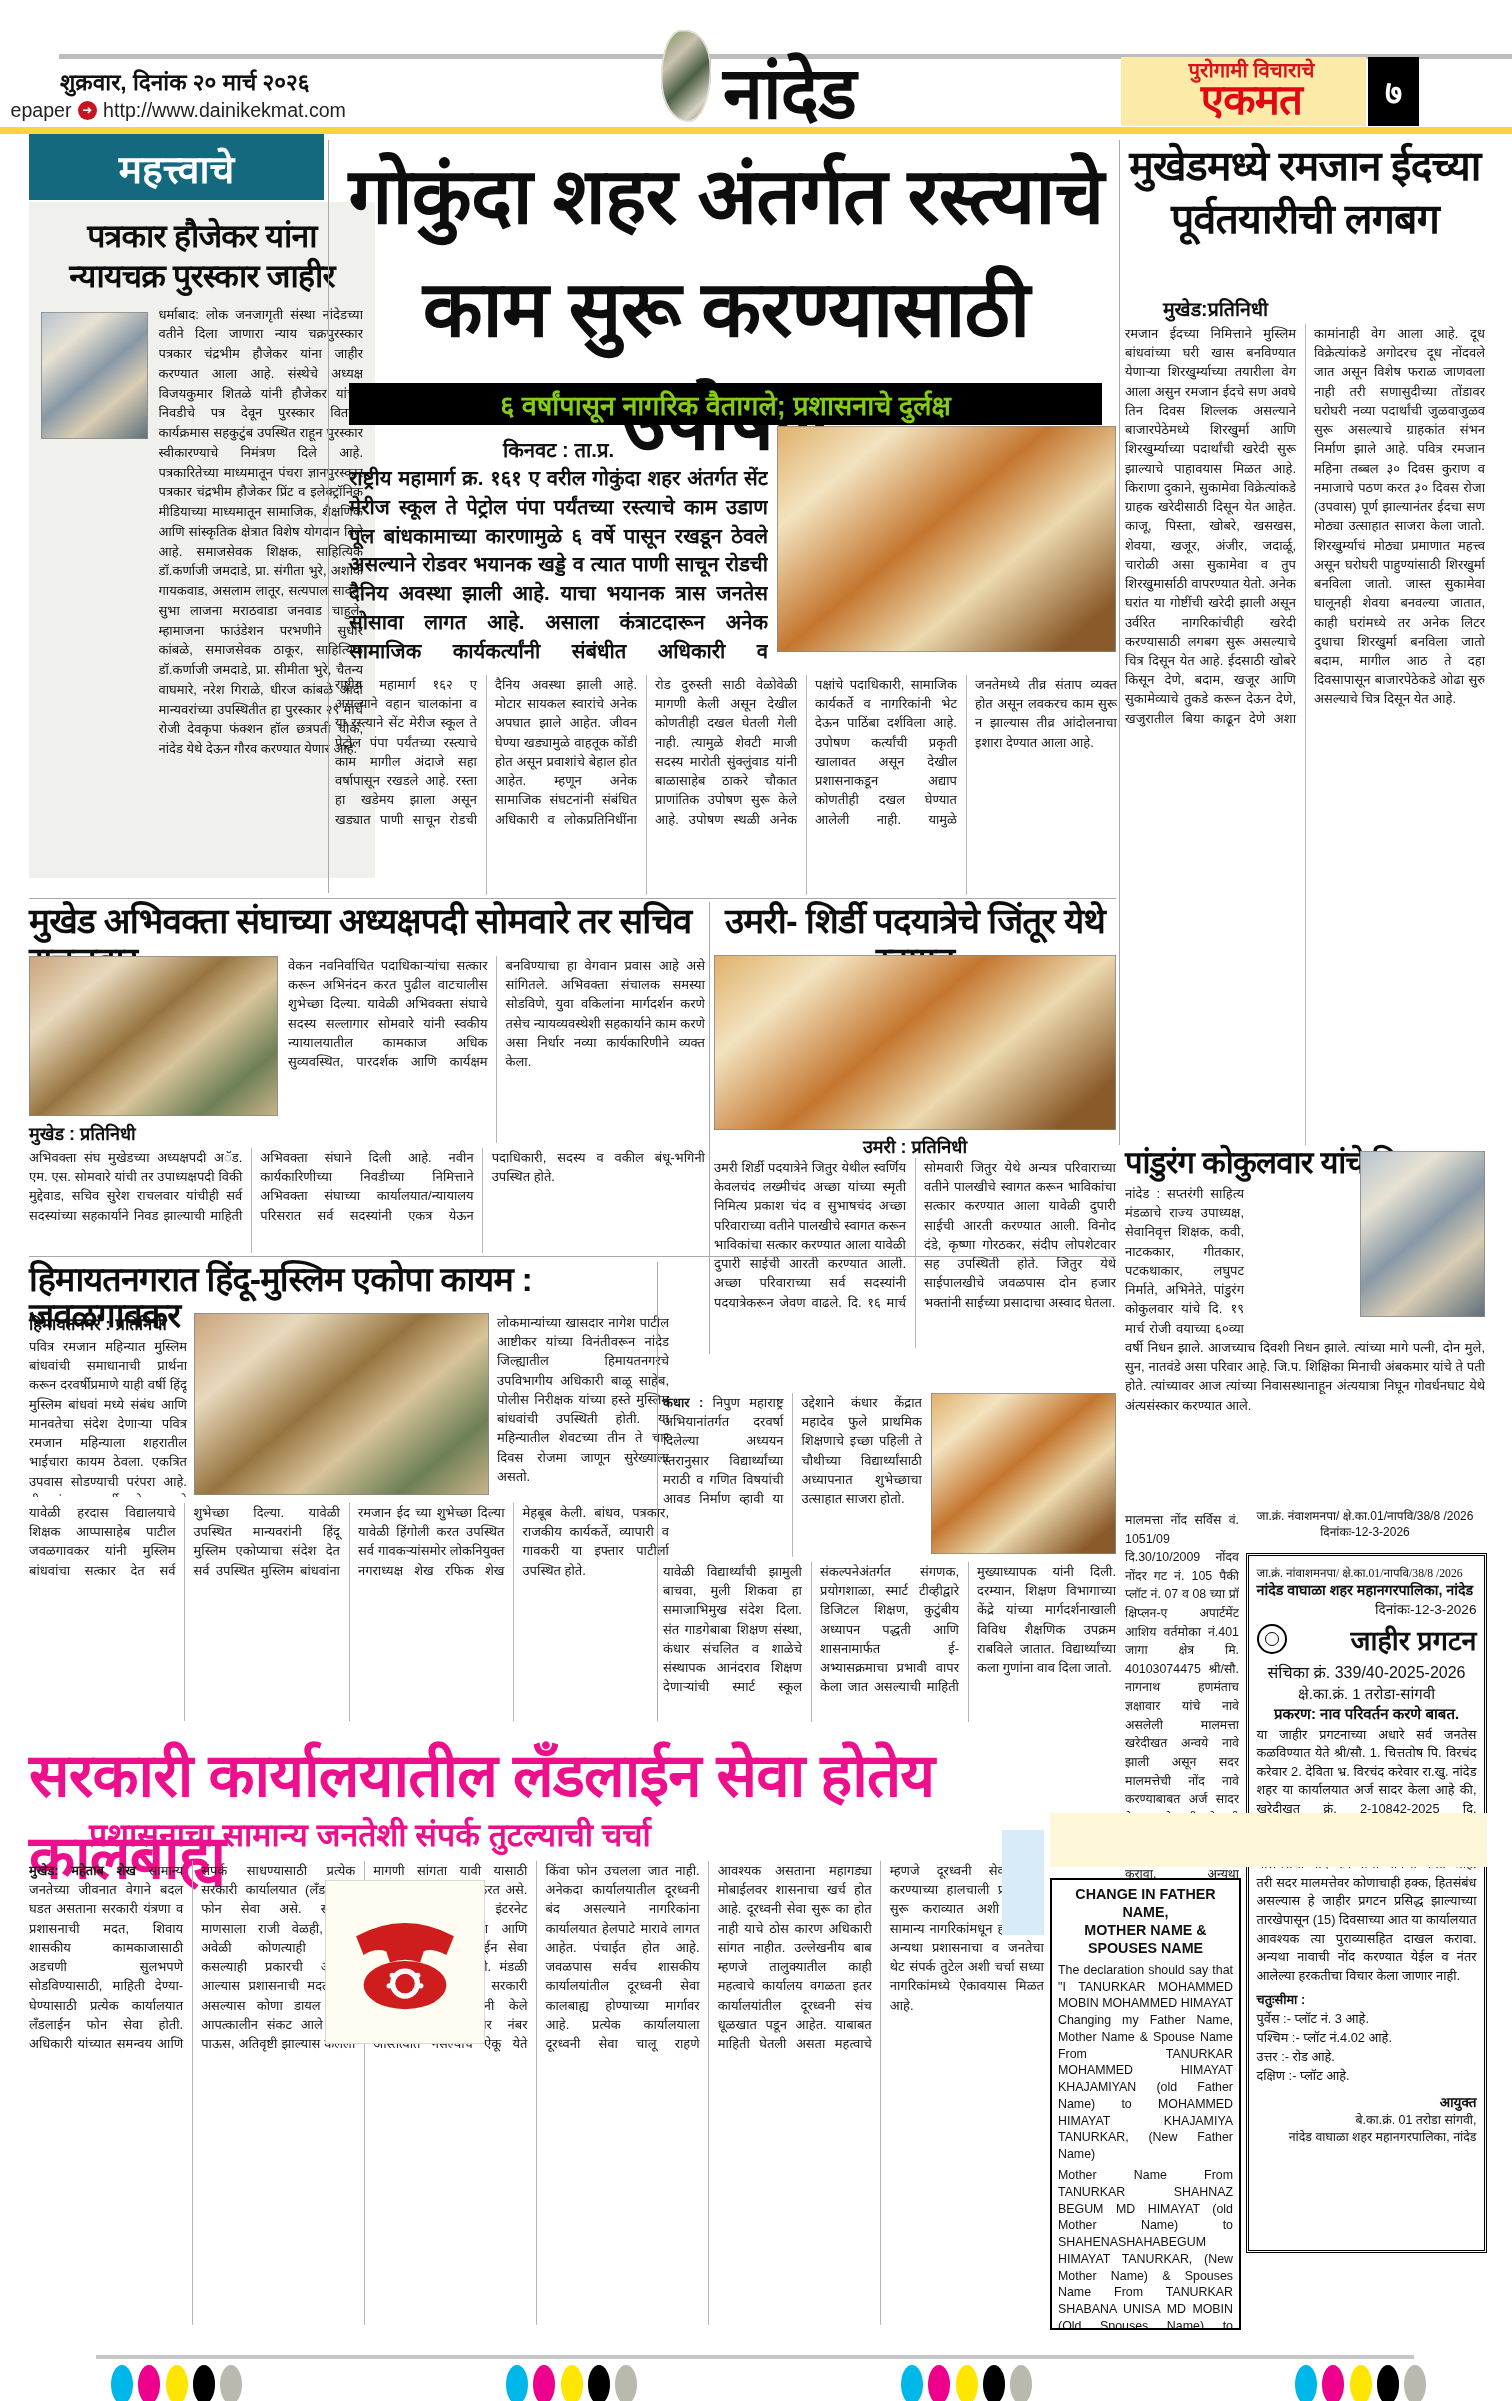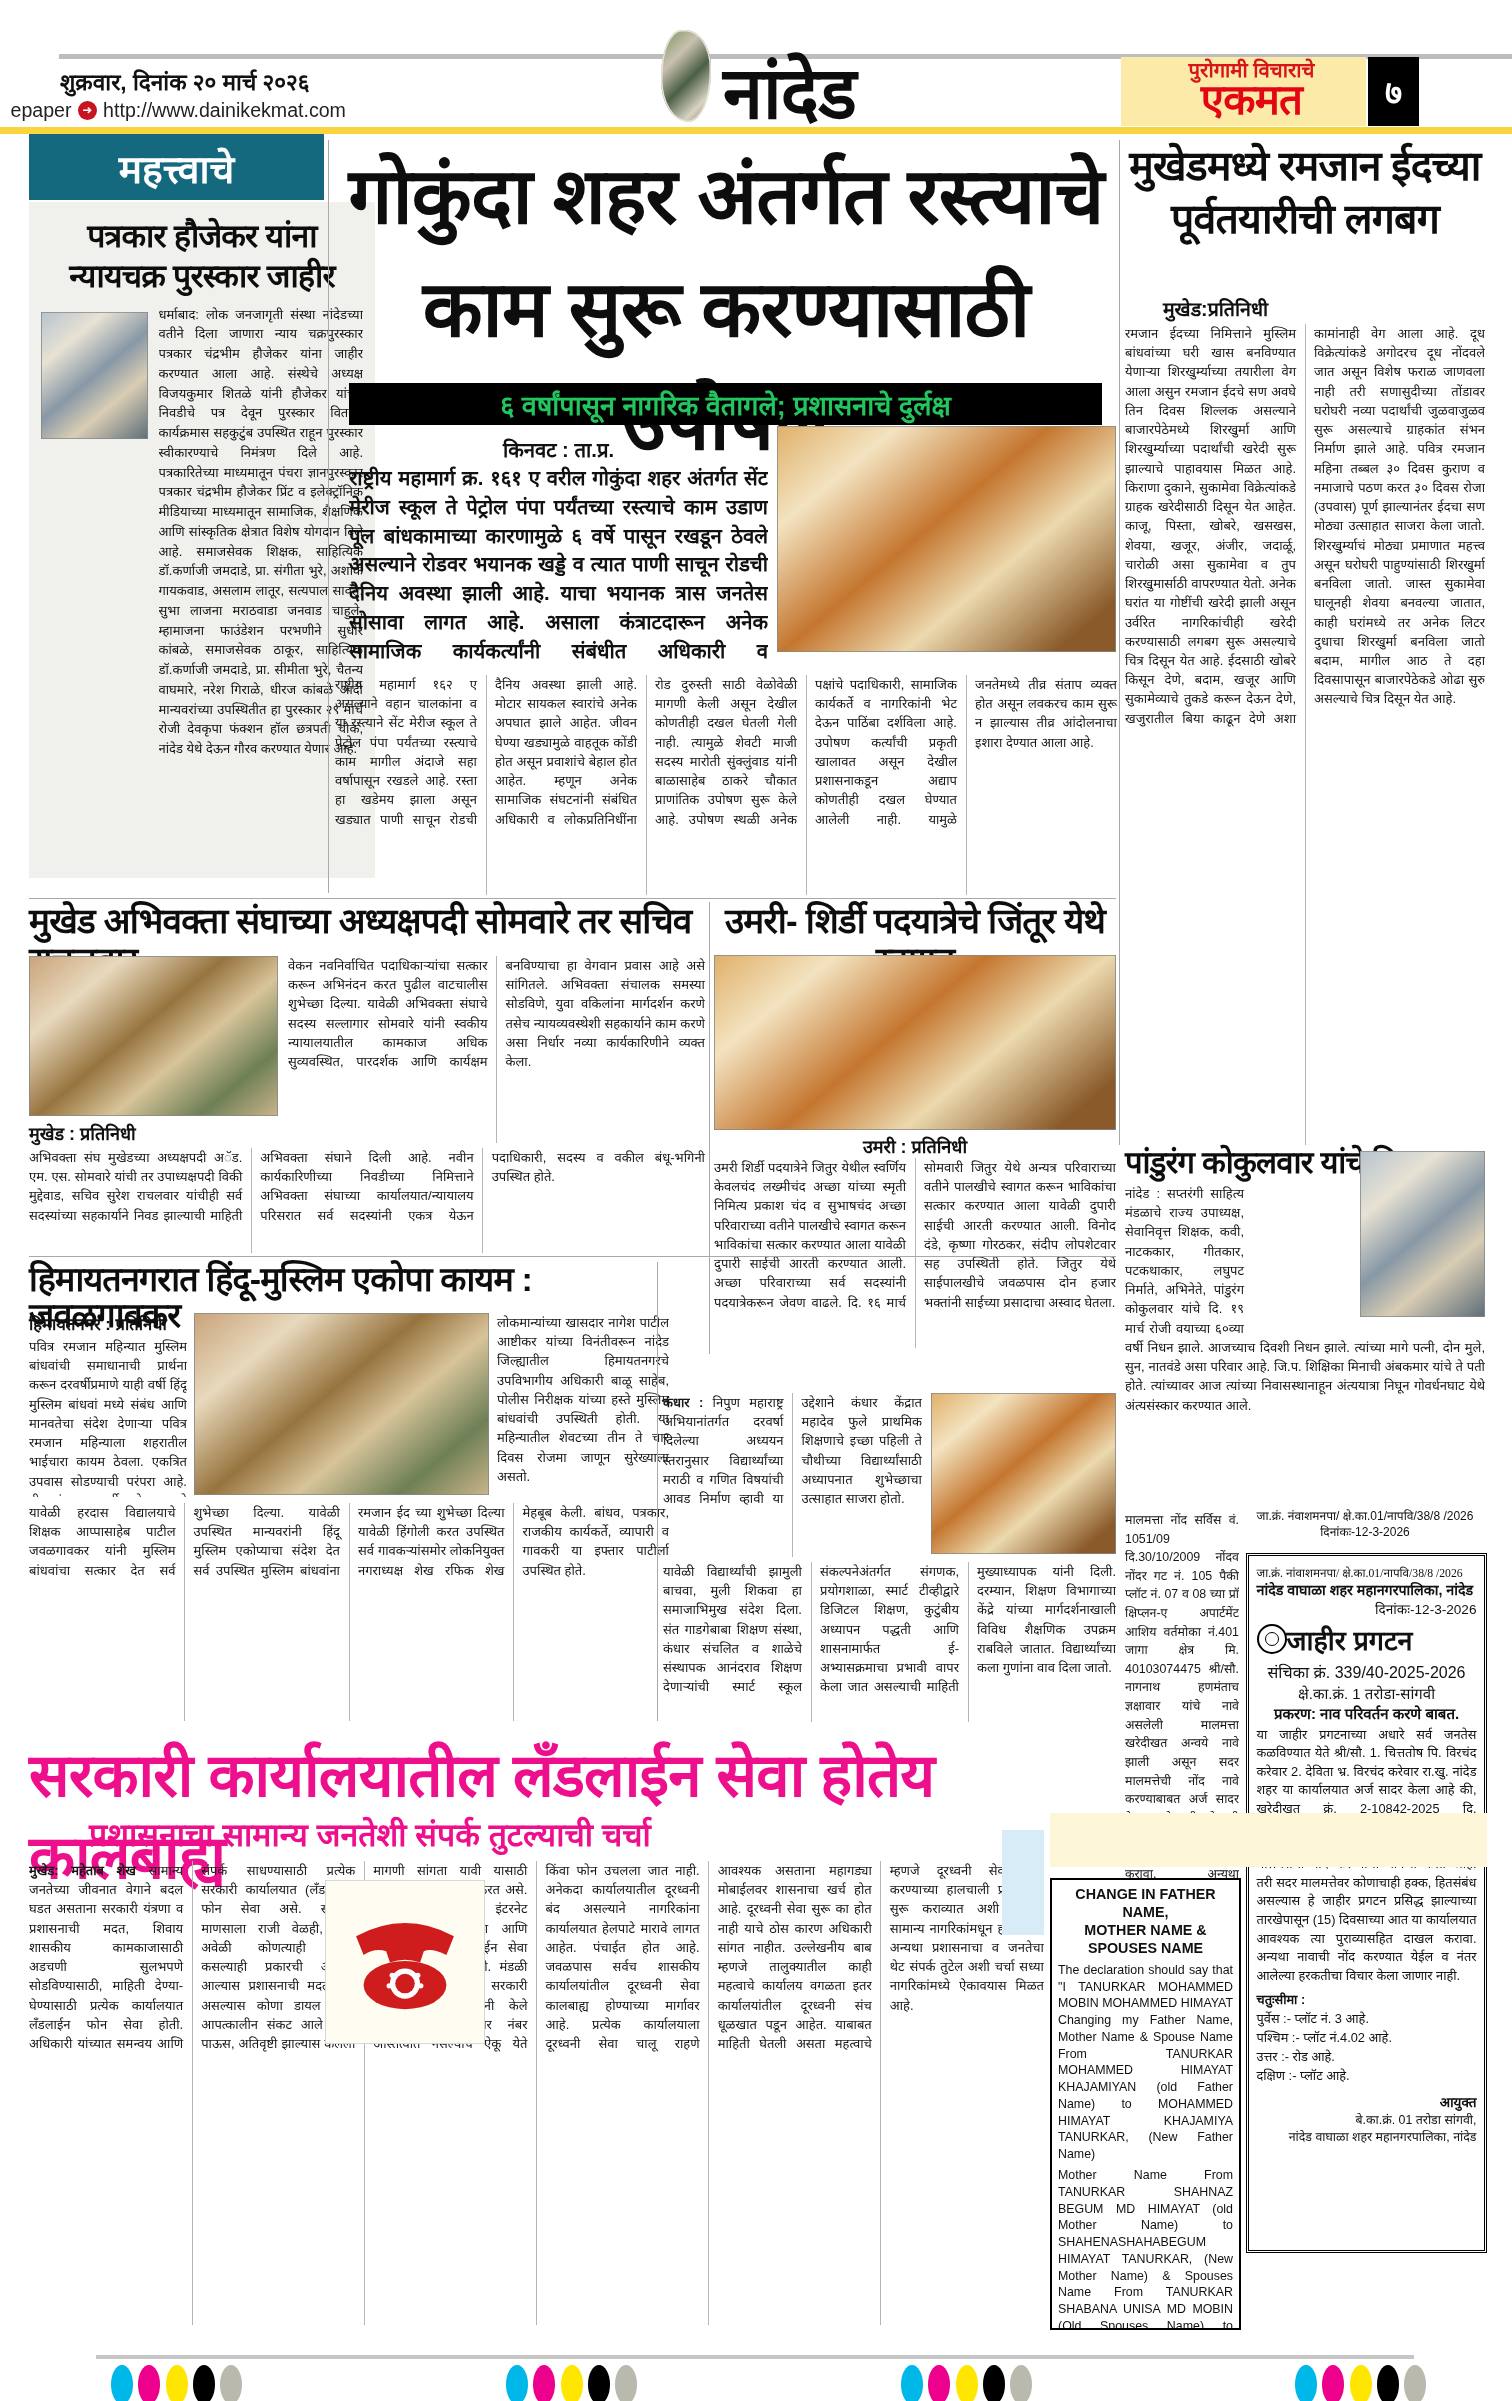--- a/index.html
+++ b/index.html
@@ -37,21 +37,21 @@
 
   
   .imp-title { position:absolute; left:29px; top:134px; width:295px; height:66px; background:#15697e; color:#fff; font-size:39px; font-weight:bold; display:flex; align-items:center; justify-content:center; }
   .imp-box { position:absolute; left:29px; top:202px; width:346px; height:676px; background:#f0f0ec; padding:13.6px 12px; }
   .imp-headline { font-size:32px; text-align:center; line-height:1.25; }
   .imp-photo { float:left; width:107px; height:127px; margin:7.5px 10.5px 4.5px 0; }
   .imp-body { font-size:13px; line-height:1.52; text-align:justify; overflow:hidden; height:520px; }
 
   
   .main-headline { position:absolute; left:335px; top:140px; width:782px; height:239px; font-size:78px; text-align:center; line-height:1.45; }
-  .main-subbar { position:absolute; left:349px; top:383px; width:753px; height:42px; background:#000; color:#22c55e; font-size:27px; font-weight:bold; display:flex; align-items:center; justify-content:center; }
+  .main-subbar { position:absolute; left:349px; top:383px; width:753px; height:42px; background:#000; color:#84cc16; font-size:27px; font-weight:bold; display:flex; align-items:center; justify-content:center; }
   .main-byline { position:absolute; left:349px; top:435px; width:419px; font-size:20.3px; font-weight:bold; text-align:center; }
   .main-intro { position:absolute; left:349px; top:464px; width:419px; height:202px; font-size:20.3px; font-weight:bold; line-height:1.42; text-align:justify; overflow:hidden; }
   .main-photo { position:absolute; left:777px; top:426px; width:339px; height:226px; }
   .main-body { position:absolute; left:335px; top:675px; width:782px; height:220px; }
 
   
   .ram-headline { position:absolute; left:1125px; top:140px; width:360px; height:113px; font-size:41px; text-align:center; line-height:1.3; }
   .ram-byline { position:absolute; left:1125px; top:295px; width:181px; }
   .ram-body { position:absolute; left:1125px; top:324px; width:360px; height:821px; }
 
@@ -88,21 +88,21 @@
   .aks-bodyA { position:absolute; left:663px; top:1393px; width:259px; height:164px; }
   .aks-bodyB { position:absolute; left:663px; top:1562px; width:453px; height:160px; }
 
   
   .notice-side { position:absolute; left:1125px; top:1511px; width:114px; height:813px; font-size:12.4px; line-height:1.5; text-align:justify; overflow:hidden; color:#161616; }
   .notice-ref-top { position:absolute; left:1244px; top:1509px; width:242px; font-size:12px; text-align:center; line-height:1.3; }
   .notice-box { position:absolute; left:1246px; top:1553px; width:241px; height:700px; border:3px double #000; padding:7.5px 7.5px; background:#fff; overflow:hidden; }
   .notice-ref { font-size:11.7px;font-family:Liberation Serif, serif; }
   .notice-org { font-size:14.3px; font-weight:bold; }
   .notice-date { font-size:13.6px; text-align:right; }
-  .notice-titlerow { display:flex; align-items:center; justify-content:flex-start; margin:3px 0; }
+  .notice-titlerow { display:flex; align-items:center; justify-content:space-between; margin:3px 0; }
   .notice-title { font-size:27px; font-weight:bold; }
   .notice-file { font-size:16px; text-align:center; }
   .notice-zone { font-size:15px; text-align:center; }
   .notice-subject { font-size:15px; font-weight:bold; text-align:center; }
   .notice-body { font-size:12.8px; line-height:1.45; text-align:justify; margin-top:3px; }
   .notice-bounds { font-size:12.8px; line-height:1.5; margin-top:4.5px; }
   .notice-sign { font-size:13.6px; font-weight:bold; text-align:right; margin-top:6px; }
   .notice-signorg { font-size:12.4px; text-align:right; }
   .emblem { width:30px; height:30px; border-radius:50%; border:2.3px solid #000; position:relative; }
   .emblem::after { content:""; position:absolute; left:6px; top:6px; right:6px; bottom:6px; border-radius:50%; border:1.5px solid #000; }

